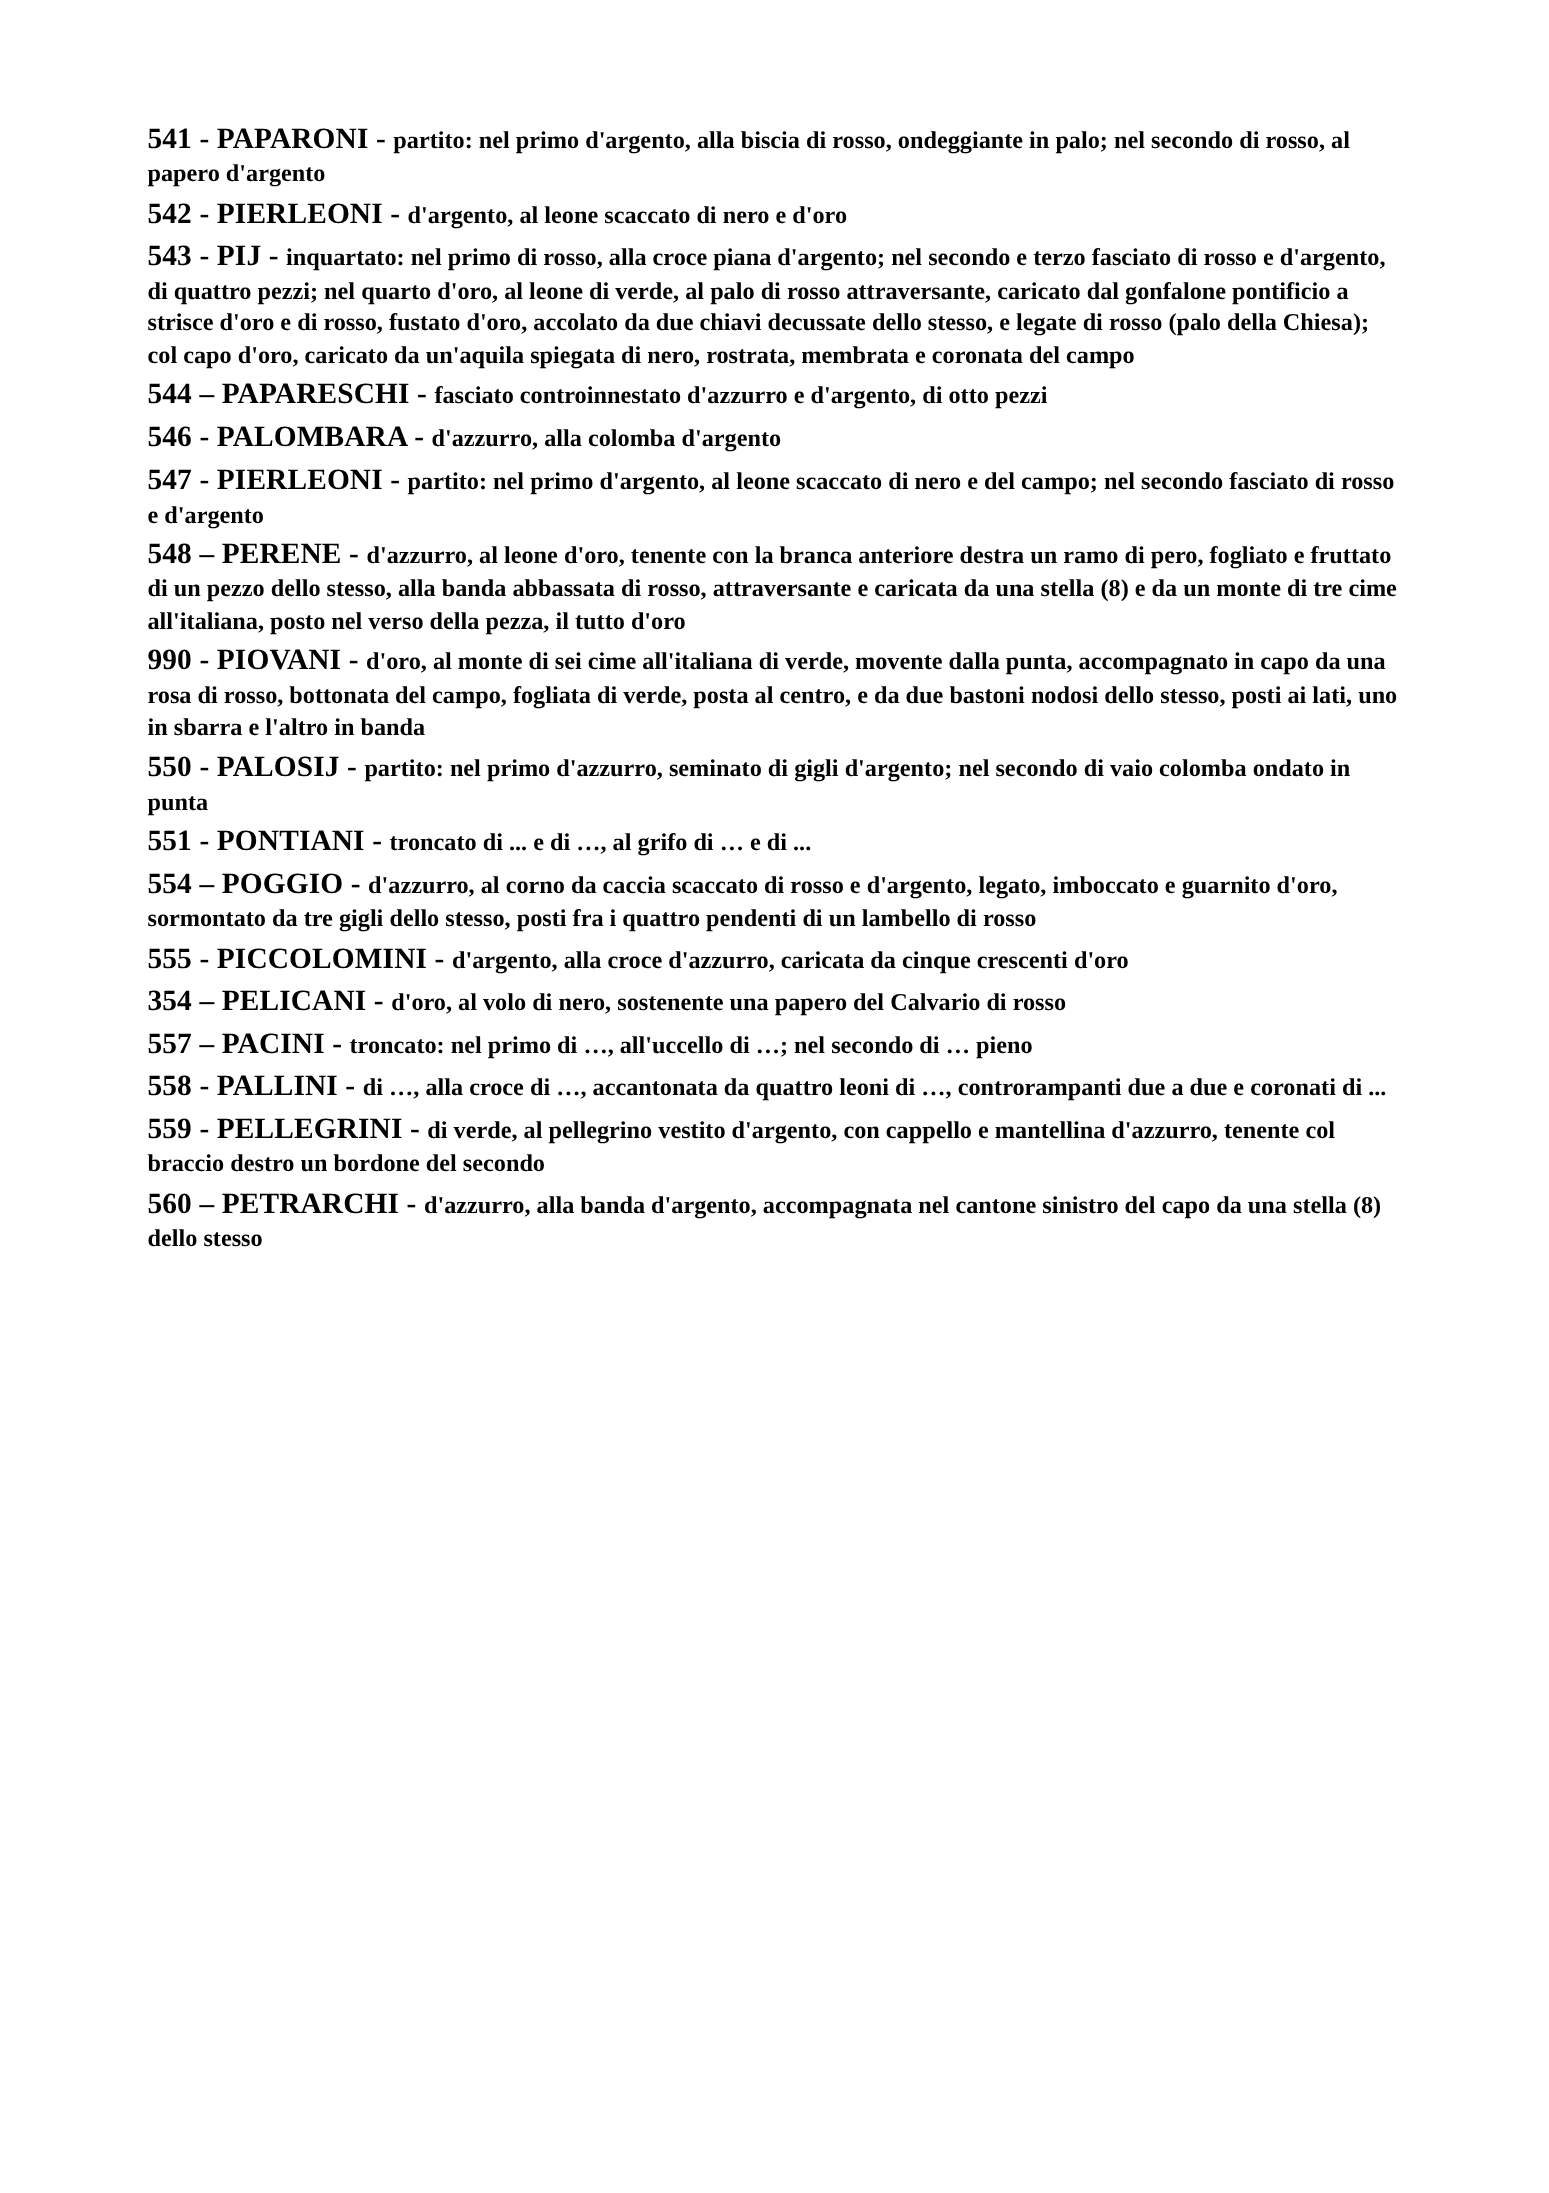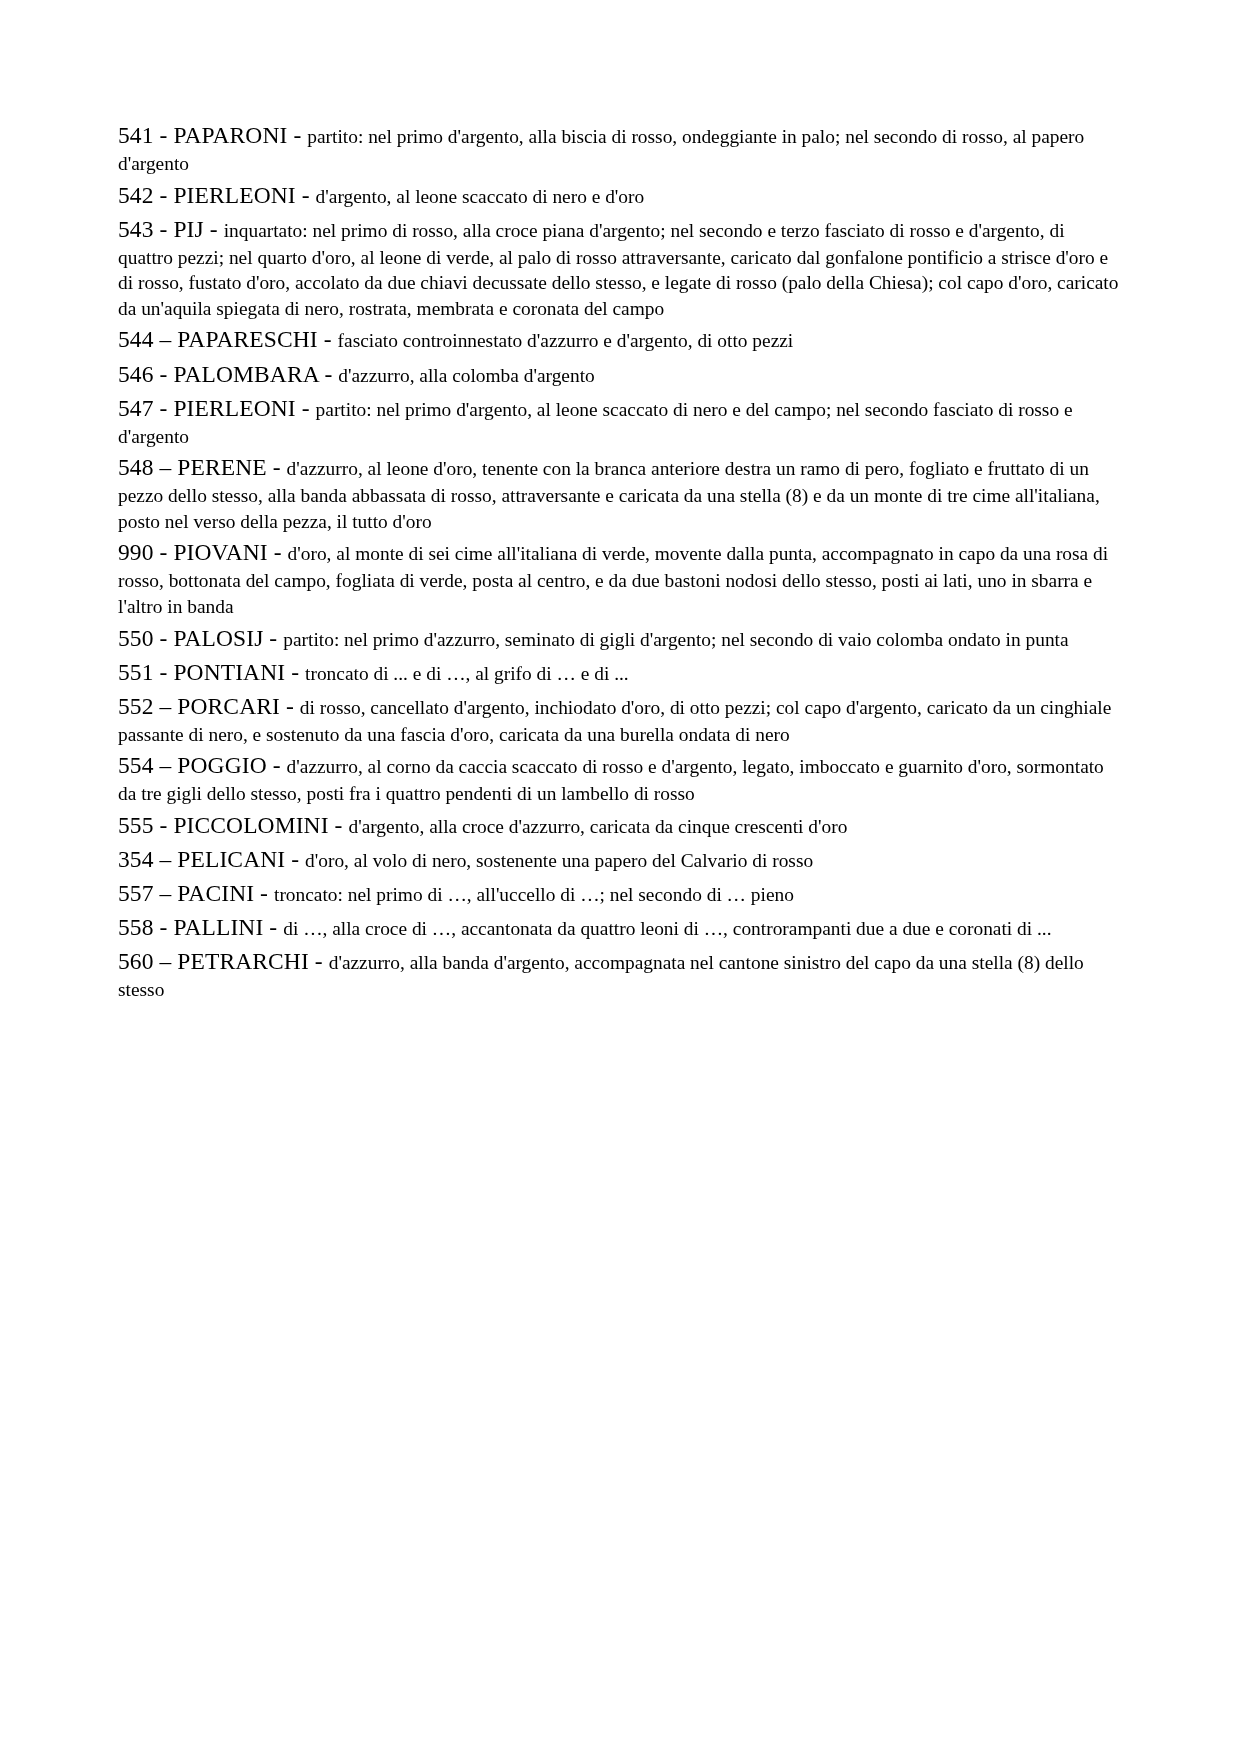--- a/index.html
+++ b/index.html
@@ -12,21 +12,22 @@
     height: 1754px;
     font-family: "Liberation Serif", "DejaVu Serif", serif;
     color: #000000;
     overflow: hidden;
   }
   .page {
     position: relative;
     width: 1239px;
     height: 1754px;
     box-sizing: border-box;
-    padding: 120px 118px 0 118px;
+    padding: 96px 118px 0 118px;
+    font-weight: bold;
   }
   .entries {
     width: 1004px;
   }
   .entry {
     margin: 0 0 3px 0;
     line-height: 1.32;
     text-align: left;
   }
   .entry .head {
@@ -57,30 +58,30 @@
     <p class="entry"><span class="head">547 - PIERLEONI - </span><span class="body">partito: nel primo d'argento, al leone scaccato di nero e del campo; nel secondo fasciato di rosso e d'argento</span></p>
 
     <p class="entry"><span class="head">548 – PERENE - </span><span class="body">d'azzurro, al leone d'oro, tenente con la branca anteriore destra un ramo di pero, fogliato e fruttato di un pezzo dello stesso, alla banda abbassata di rosso, attraversante e caricata da una stella (8) e da un monte di tre cime all'italiana, posto nel verso della pezza, il tutto d'oro</span></p>
 
     <p class="entry"><span class="head">990 - PIOVANI - </span><span class="body">d'oro, al monte di sei cime all'italiana di verde, movente dalla punta, accompagnato in capo da una rosa di rosso, bottonata del campo, fogliata di verde, posta al centro, e da due bastoni nodosi dello stesso, posti ai lati, uno in sbarra e l'altro in banda</span></p>
 
     <p class="entry"><span class="head">550 - PALOSIJ - </span><span class="body">partito: nel primo d'azzurro, seminato di gigli d'argento; nel secondo di vaio colomba ondato in punta</span></p>
 
     <p class="entry"><span class="head">551 - PONTIANI - </span><span class="body">troncato di ... e di …, al grifo di … e di ...</span></p>
 
-    <p class="entry"><span class="head">552 – PORCARI - </span><span class="body">di rosso, cancellato d'argento, inchiodato d'oro, di otto pezzi; col capo d'argento, caricato da un cinghiale passante di nero, e sostenuto da una fascia d'oro, caricata da una burella ondata di nero</span></p>
 
 
     <p class="entry"><span class="head">554 – POGGIO - </span><span class="body">d'azzurro, al corno da caccia scaccato di rosso e d'argento, legato, imboccato e guarnito d'oro, sormontato da tre gigli dello stesso, posti fra i quattro pendenti di un lambello di rosso</span></p>
 
     <p class="entry"><span class="head">555 - PICCOLOMINI - </span><span class="body">d'argento, alla croce d'azzurro, caricata da cinque crescenti d'oro</span></p>
 
     <p class="entry"><span class="head">354 – PELICANI - </span><span class="body">d'oro, al volo di nero, sostenente una papero del Calvario di rosso</span></p>
 
     <p class="entry"><span class="head">557 – PACINI - </span><span class="body">troncato: nel primo di …, all'uccello di …; nel secondo di … pieno</span></p>
 
     <p class="entry"><span class="head">558 - PALLINI - </span><span class="body">di …, alla croce di …, accantonata da quattro leoni di …, controrampanti due a due e coronati di ...</span></p>
 
+    <p class="entry"><span class="head">559 - PELLEGRINI - </span><span class="body">di verde, al pellegrino vestito d'argento, con cappello e mantellina d'azzurro, tenente col braccio destro un bordone del secondo</span></p>
 
     <p class="entry"><span class="head">560 – PETRARCHI - </span><span class="body">d'azzurro, alla banda d'argento, accompagnata nel cantone sinistro del capo da una stella (8) dello stesso</span></p>
 
   </div>
 </div>
 
 </body></html>

